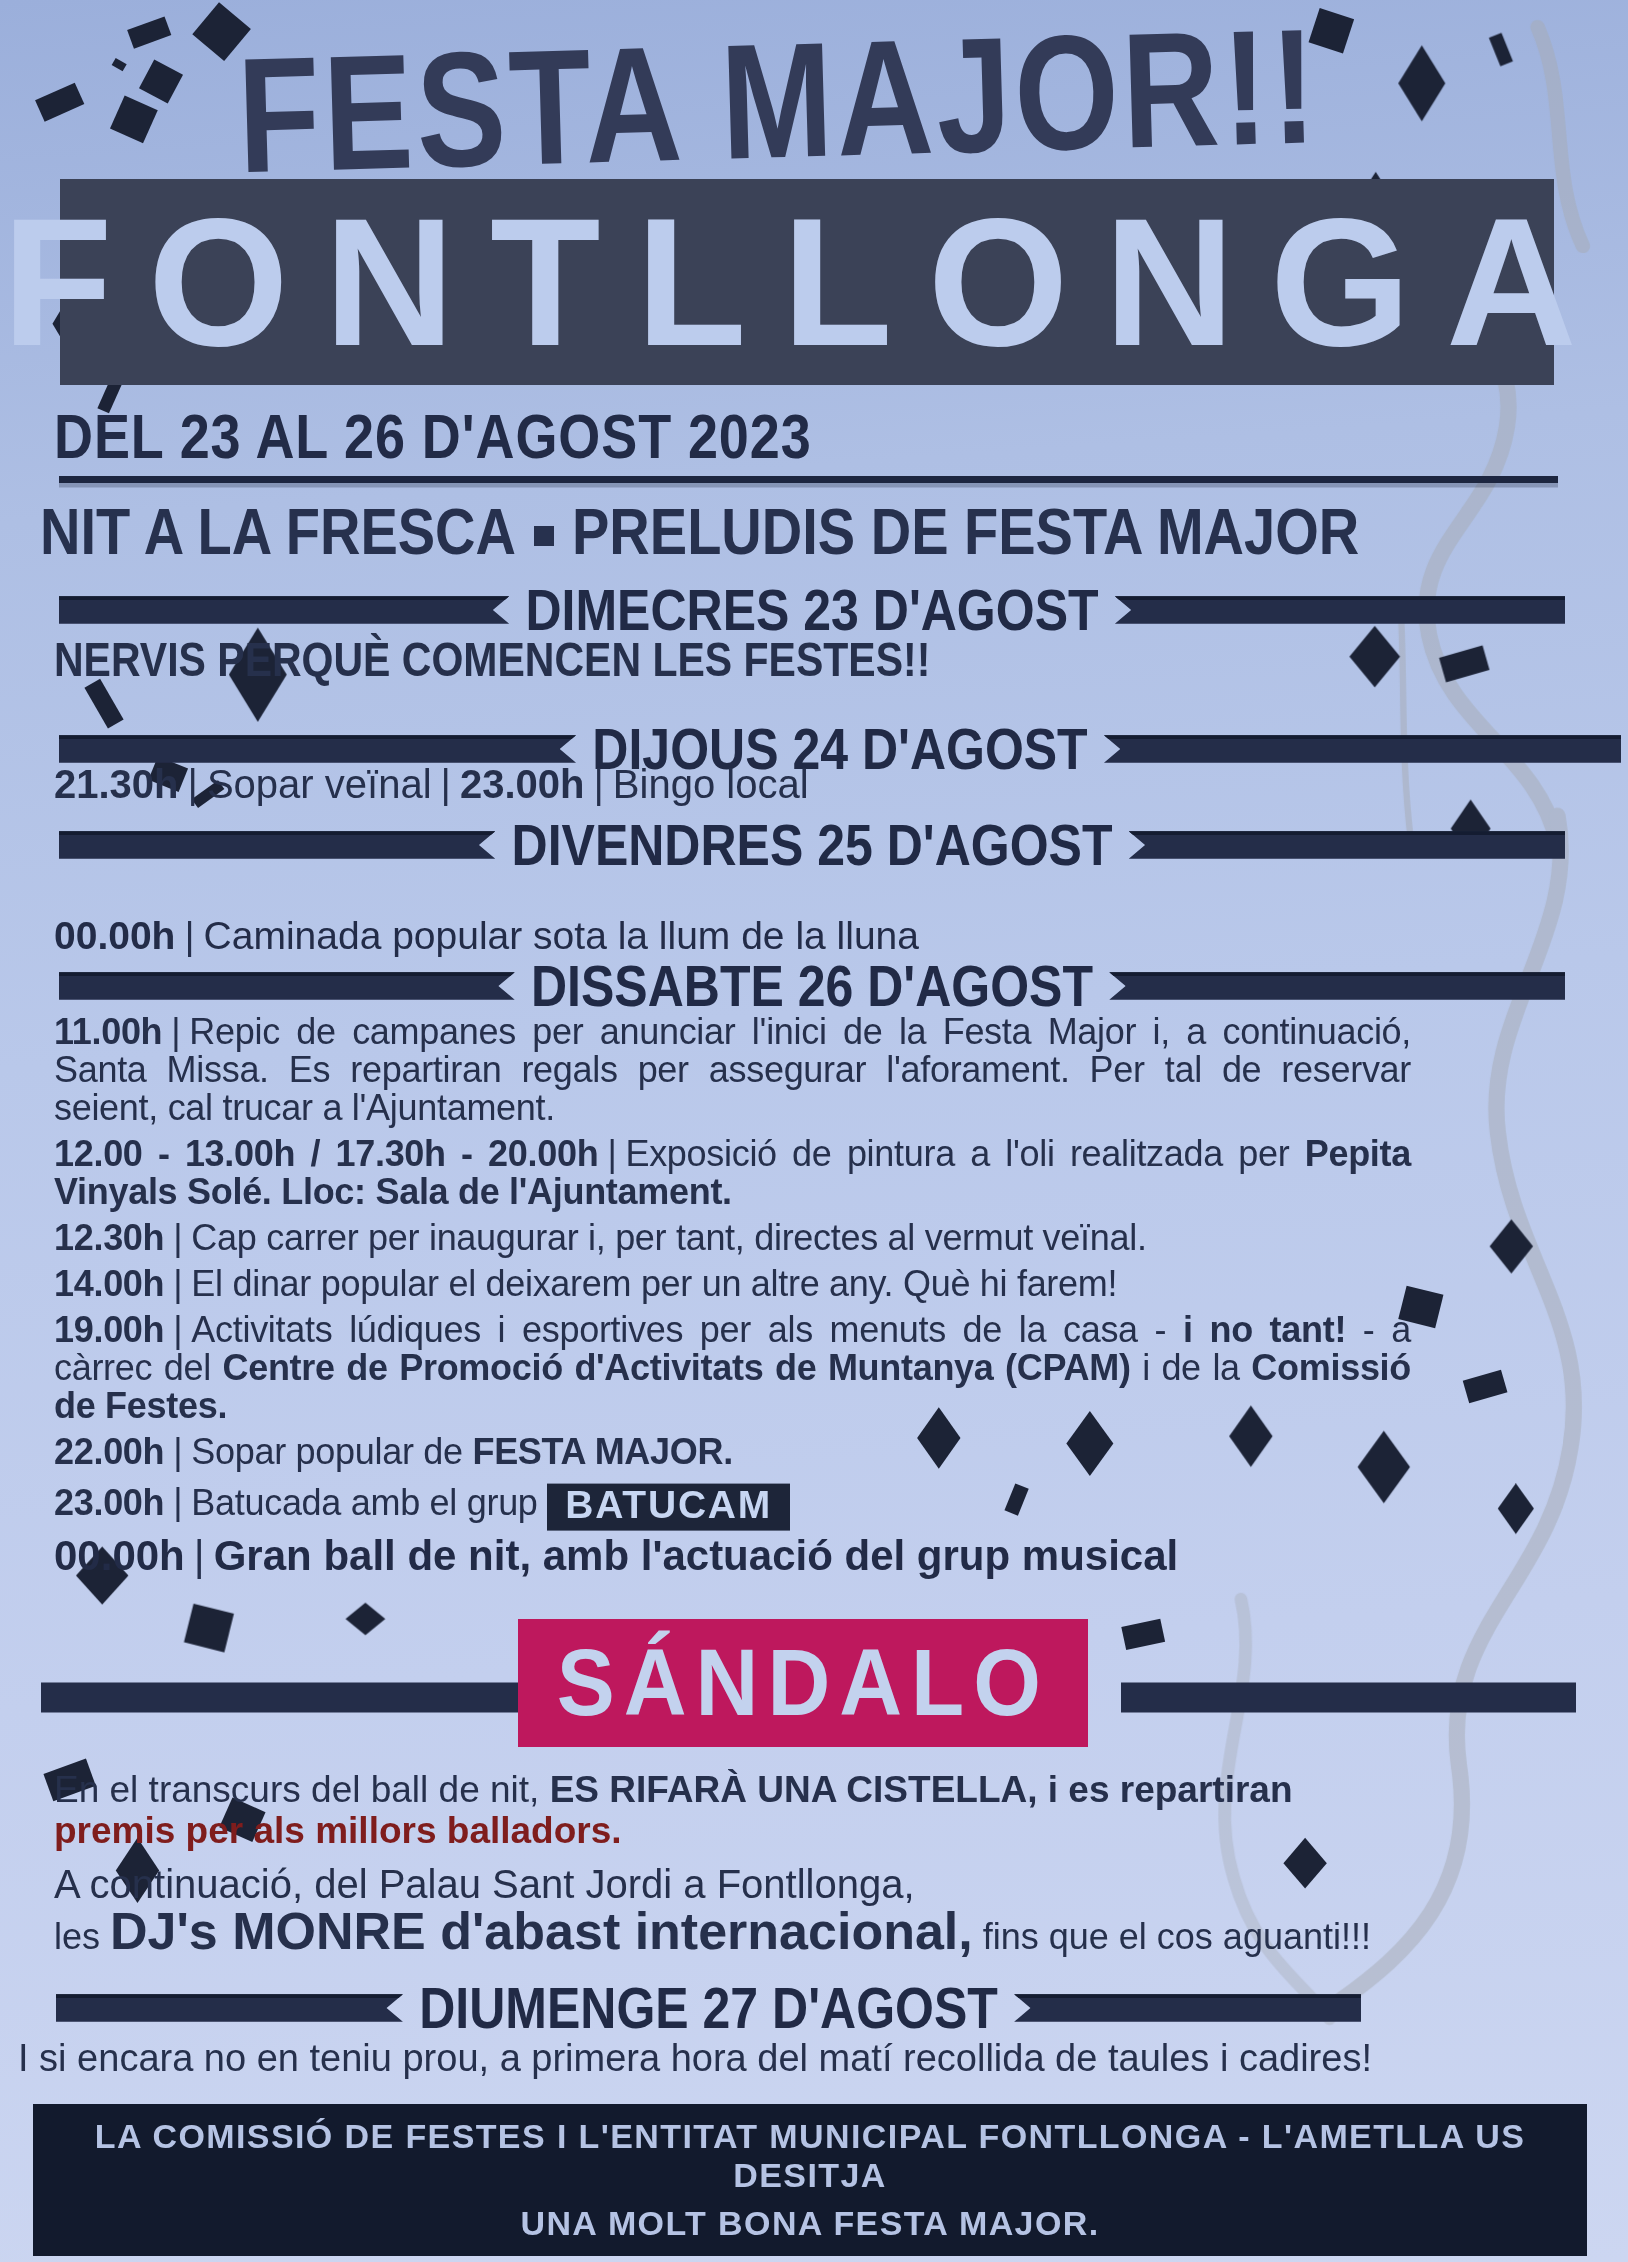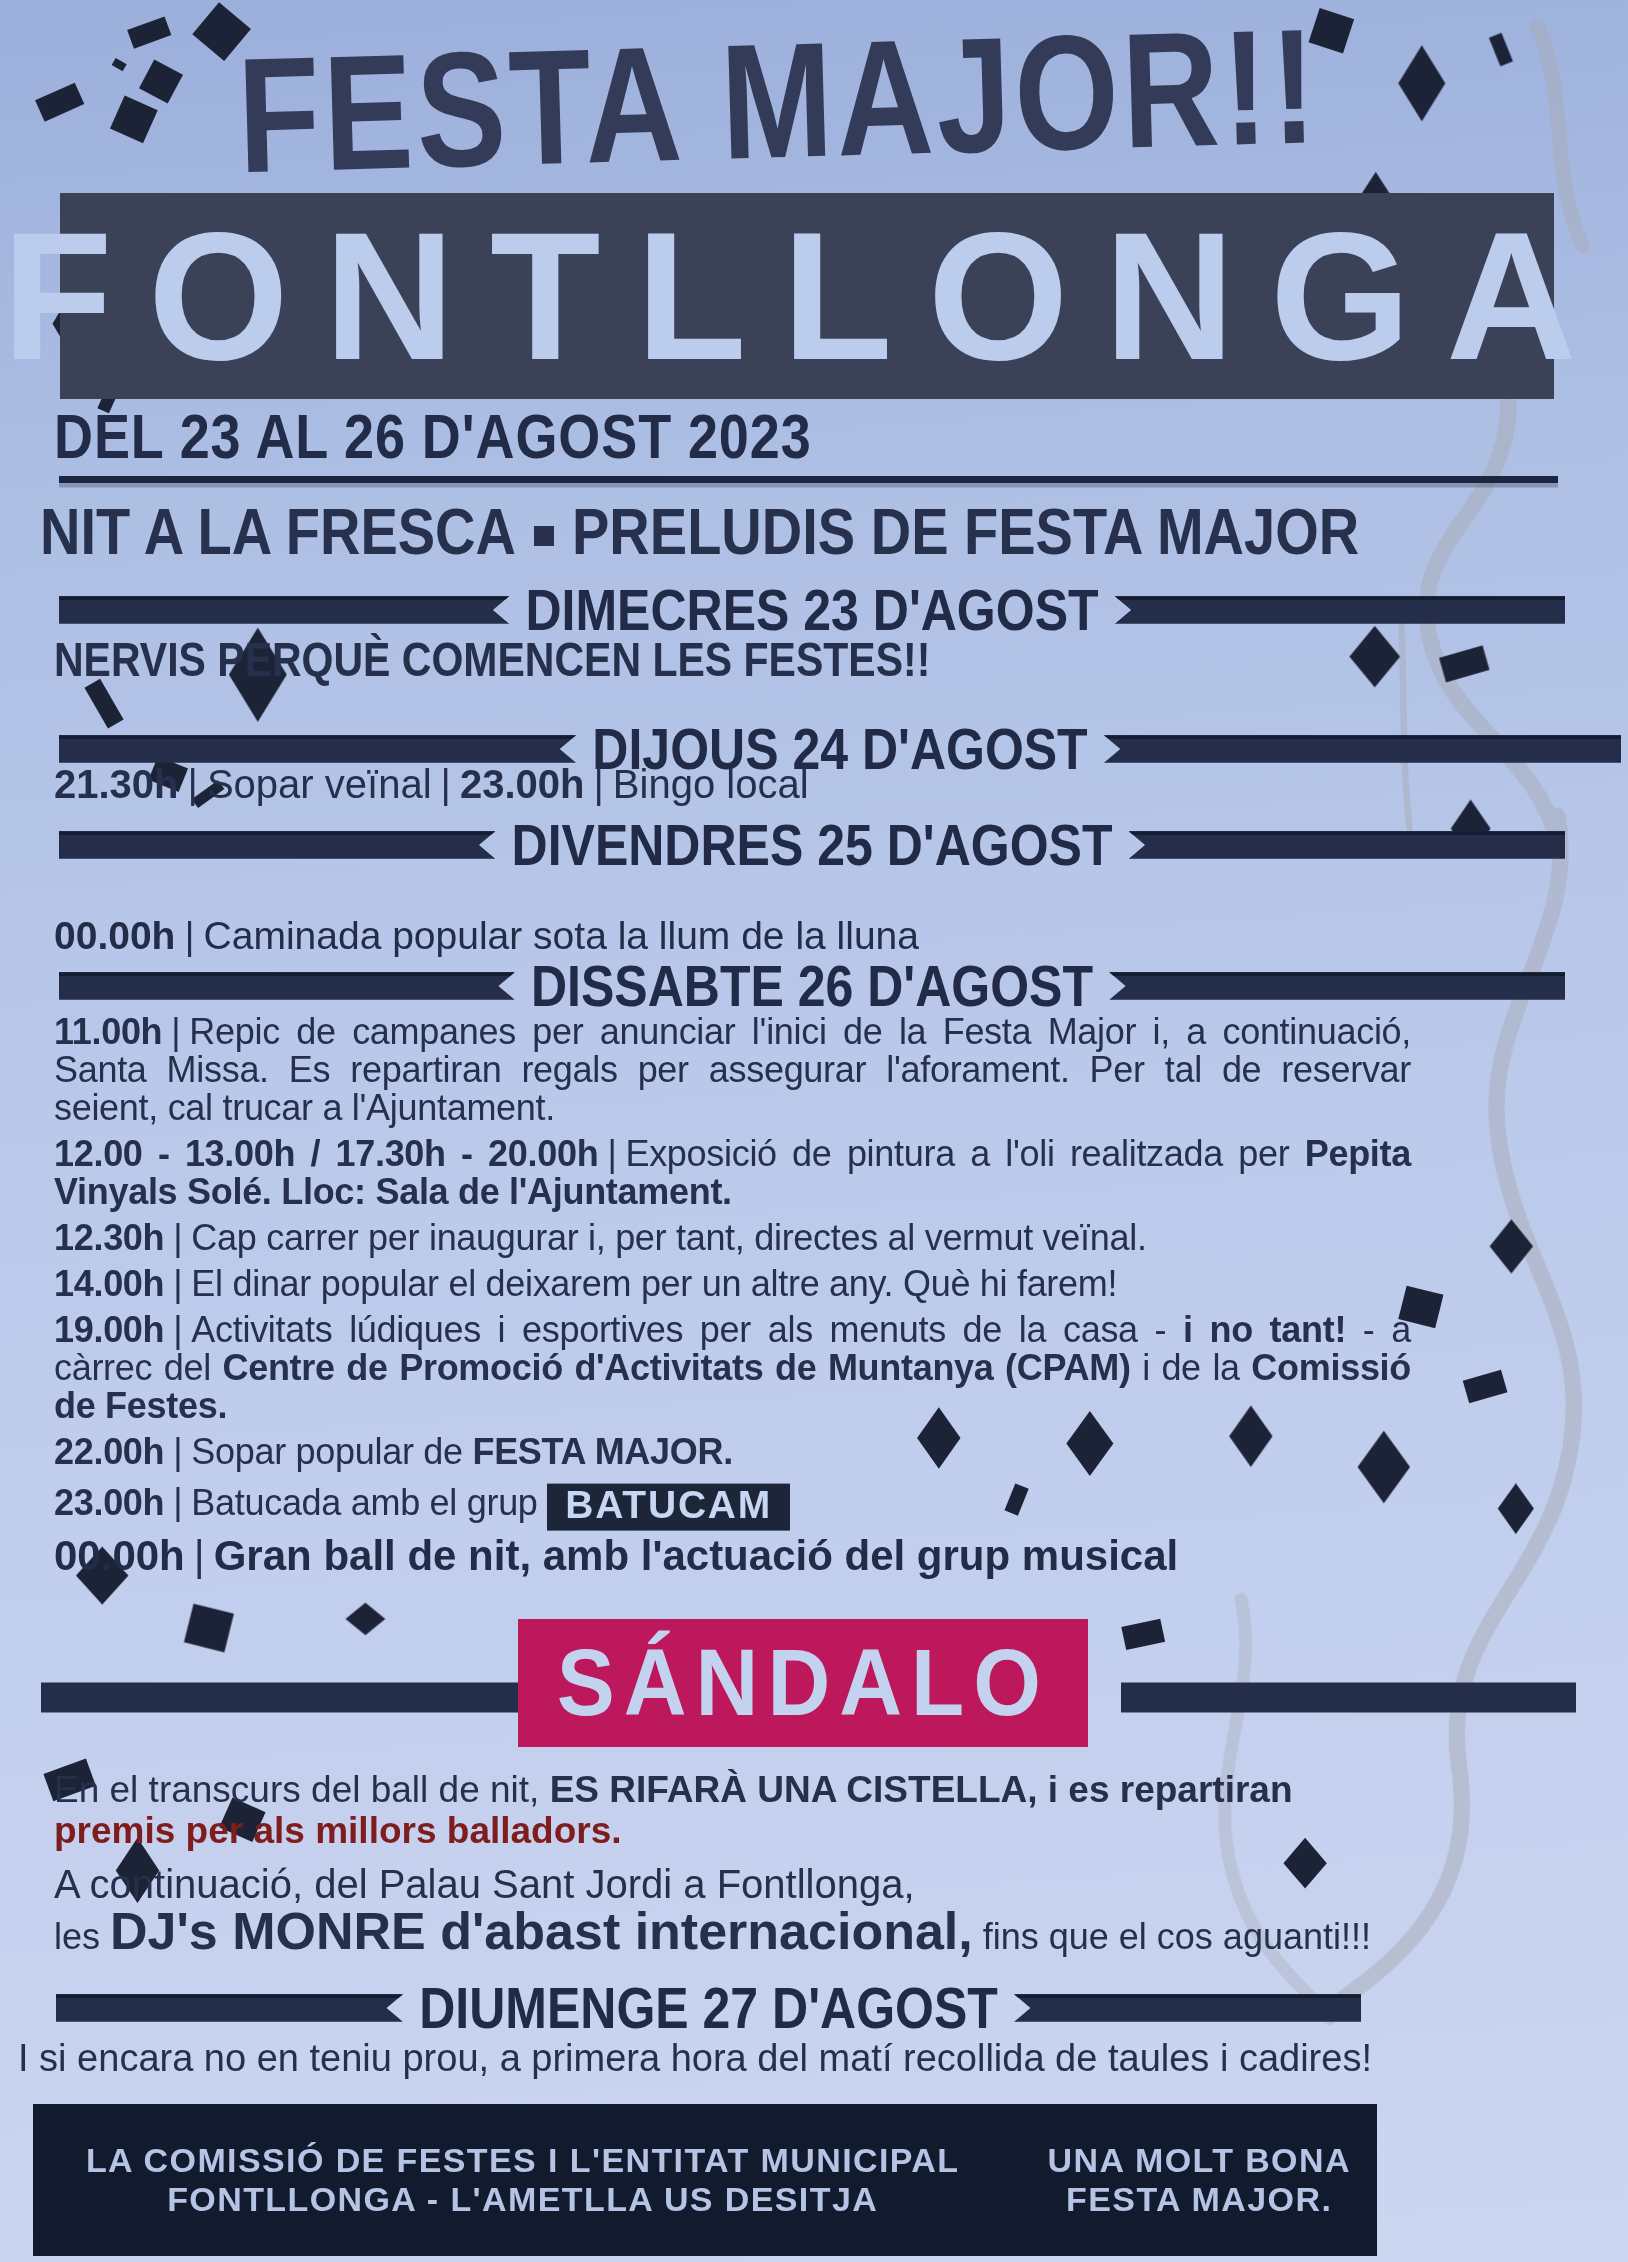--- a/index.html
+++ b/index.html
@@ -19,21 +19,21 @@
   .content{position:absolute;left:0;top:0;width:1628px;height:2262px;z-index:1}
 
   
   .bigtitle{
     top:23.5px;left:109px;width:1339px;text-align:center;
     font-size:134px;font-weight:bold;color:#333b58;letter-spacing:3.6px;white-space:nowrap;
     transform:rotate(-1.6deg) scaleY(1.22);transform-origin:center;
   }
   
   .townbox{
-    top:193px;left:60px;width:1494px;height:206px;background:#3b4257;
+    top:179px;left:60px;width:1494px;height:206px;background:#3b4257;
     display:flex;align-items:center;justify-content:center;
   }
   .townbox .town{
     font-size:174px;font-weight:bold;color:#bccced;letter-spacing:34px;white-space:nowrap;
     transform:scaleX(1.04) scaleY(1.04);transform-origin:center;
   }
   .dates{top:405px;left:54px;width:1520px;font-size:54px;font-weight:bold;letter-spacing:0.9px;color:#222b47}
   .rule{top:476px;left:59px;width:1499px;height:7.2px;background:#1d2640;box-shadow:0 4.5px 0 rgba(29,38,64,.28)}
   .nit{top:499px;left:40px;width:1556px;font-size:56px;font-weight:bold;color:#27314e;white-space:nowrap}
   .nit .bullet{display:inline-block;width:20px;height:20px;background:#27314e;margin:0 18px;vertical-align:middle}
@@ -67,22 +67,22 @@
   .sbox span{font-size:87px;font-weight:bold;color:#c3d2ee;letter-spacing:9px;transform:scaleY(1.08)}
 
   .n1{top:1769px;left:54px;width:1520px;font-size:37px;color:#26304c}
   .n2{top:1810px;left:54px;width:1520px;font-size:37px;font-weight:bold;color:#7f1d1d}
   .n3{top:1862px;left:54px;width:1520px;font-size:40px;color:#26304c}
   .n4{top:1901px;left:54px;width:1520px;font-size:36px;color:#26304c;white-space:nowrap}
   .n4 .big{font-size:52px;font-weight:bold;letter-spacing:0}
 
   .sunline{top:2037px;left:18px;width:1502px;font-size:38px;color:#26304c;white-space:nowrap}
 
-  .footer{top:2104px;left:33px;width:1344px;height:152px;background:#121a2d;
-          display:flex;align-items:center;justify-content:center;gap:9px}
+  .footer{top:2104px;left:33px;width:1554px;height:152px;background:#121a2d;
+          display:flex;flex-direction:column;align-items:center;justify-content:center;gap:9px}
   .footer div{font-size:34px;font-weight:bold;letter-spacing:1.4px;color:#b5c3e4;text-align:center}
 </style>
 </head>
 <body>
 
 <svg id="deco" viewBox="0 0 1800 2501" xmlns="http://www.w3.org/2000/svg">
   <g fill="none" stroke="#a6abb4" stroke-linecap="round" opacity="0.5">
     <path stroke-width="16" d="M1700,30 C1735,110 1712,190 1750,272"></path>
     <path stroke-width="18" d="M1545,230 C1592,330 1682,372 1666,472 C1650,572 1560,602 1580,702 C1600,802 1700,832 1722,932"></path>
     <path stroke-width="7" d="M1549,680 C1553,760 1549,842 1560,930"></path>

